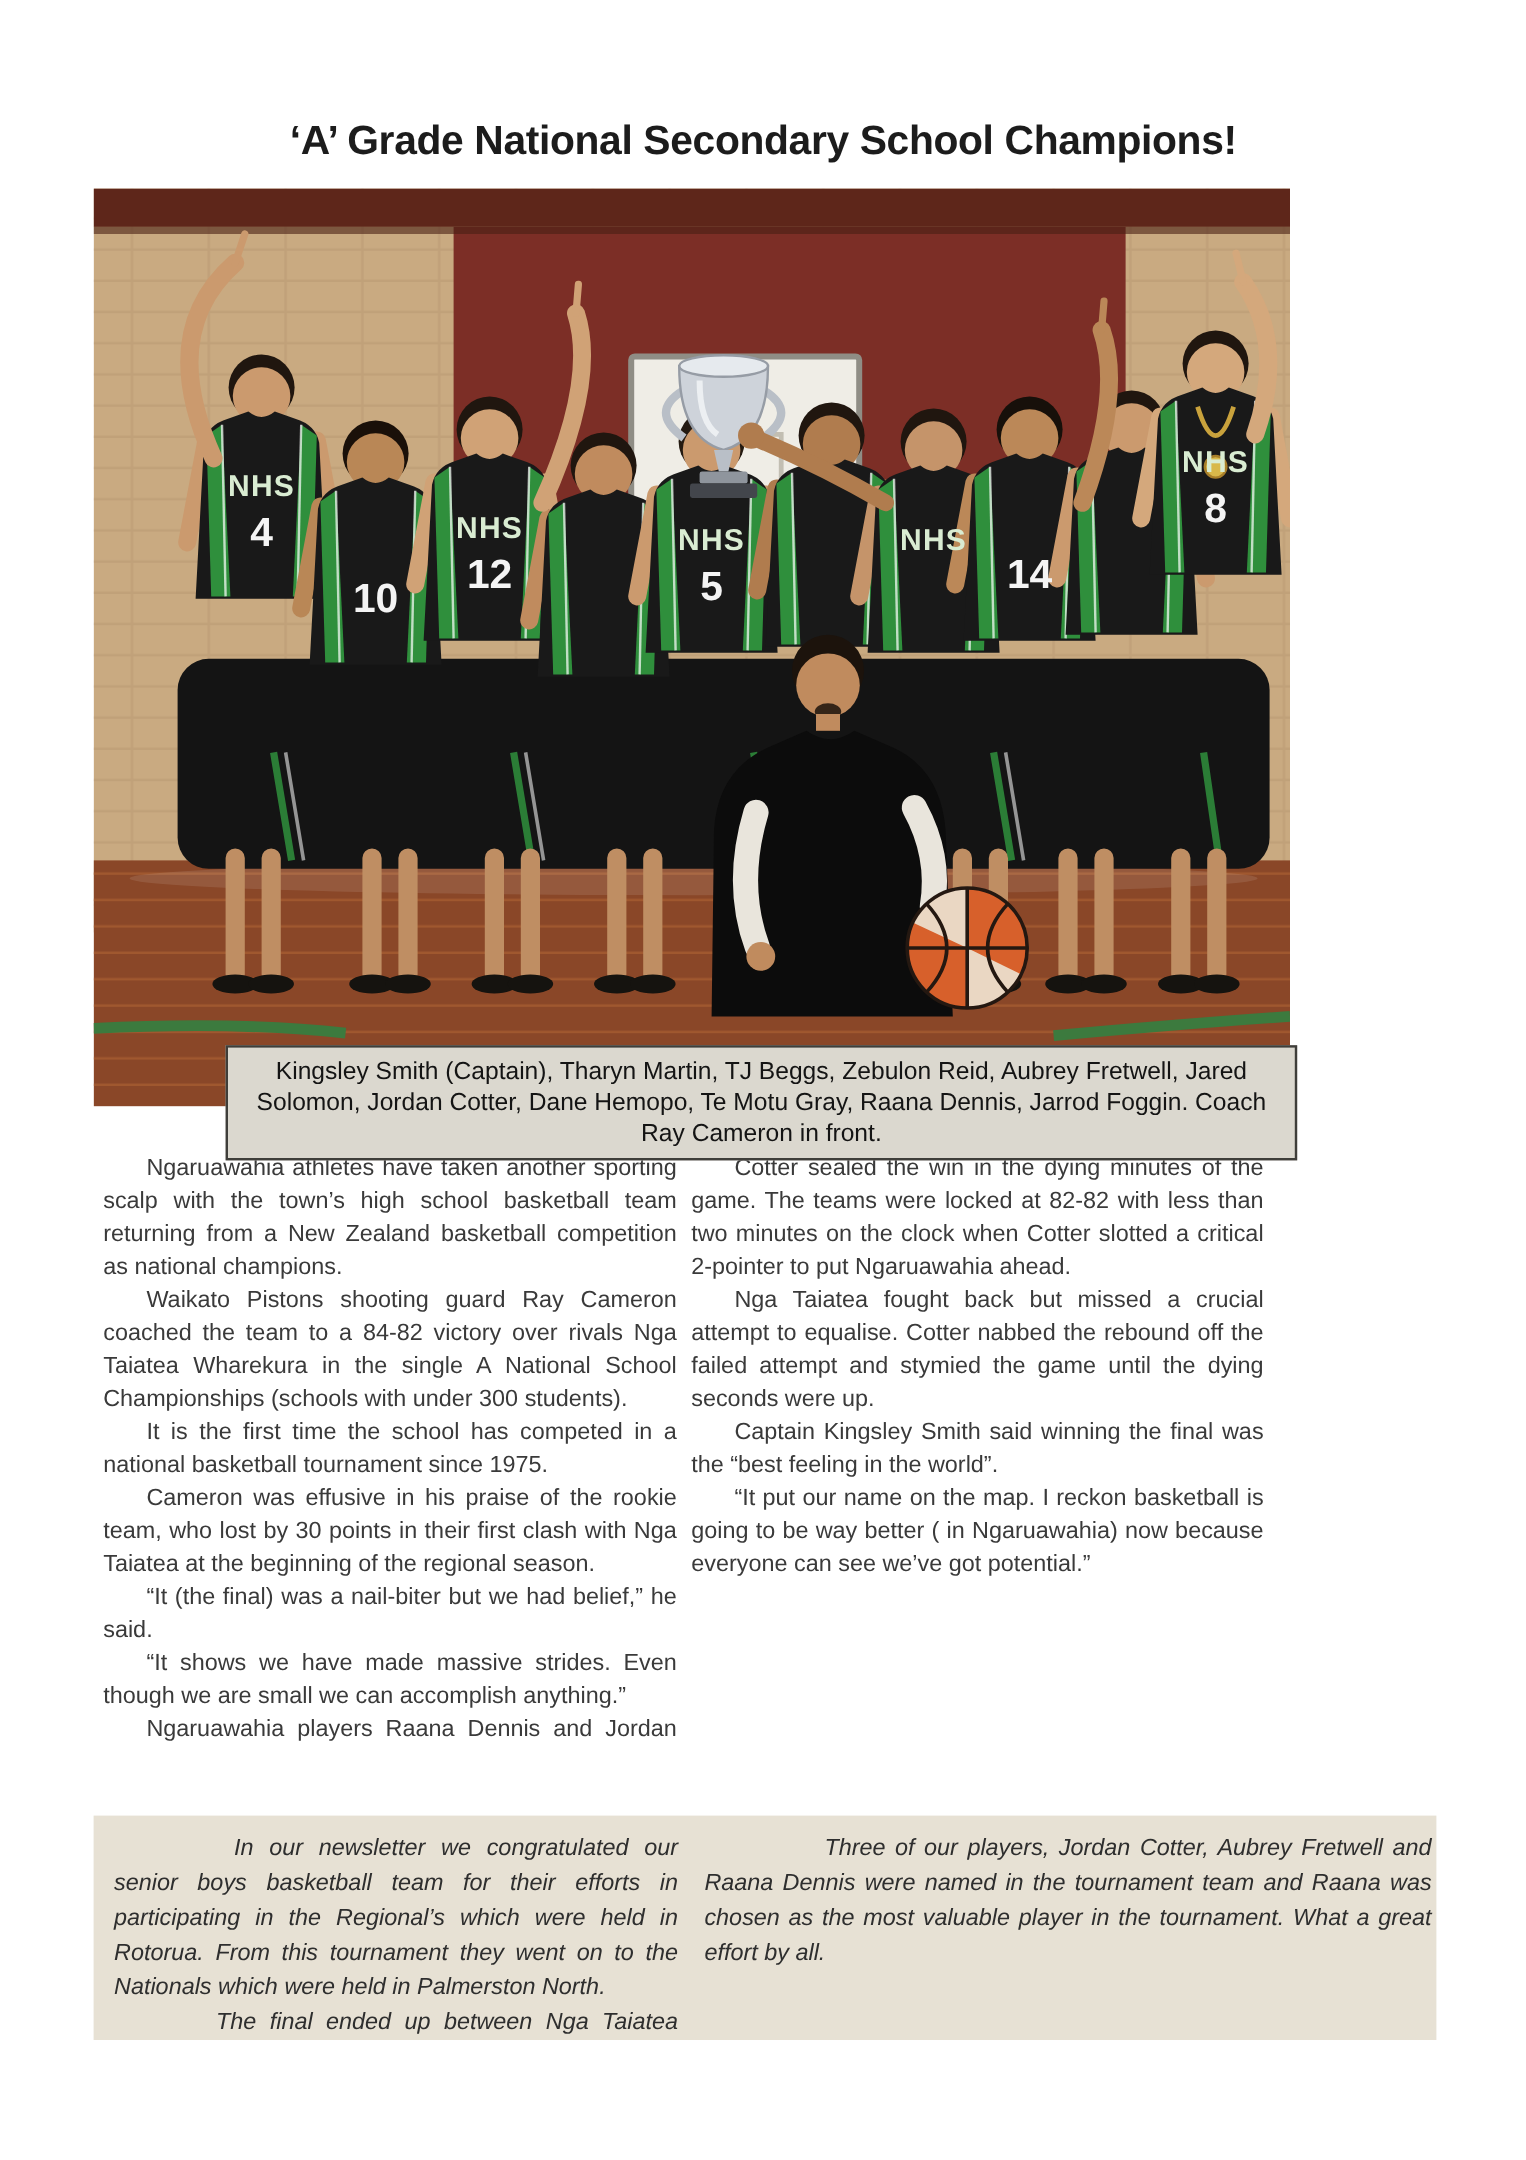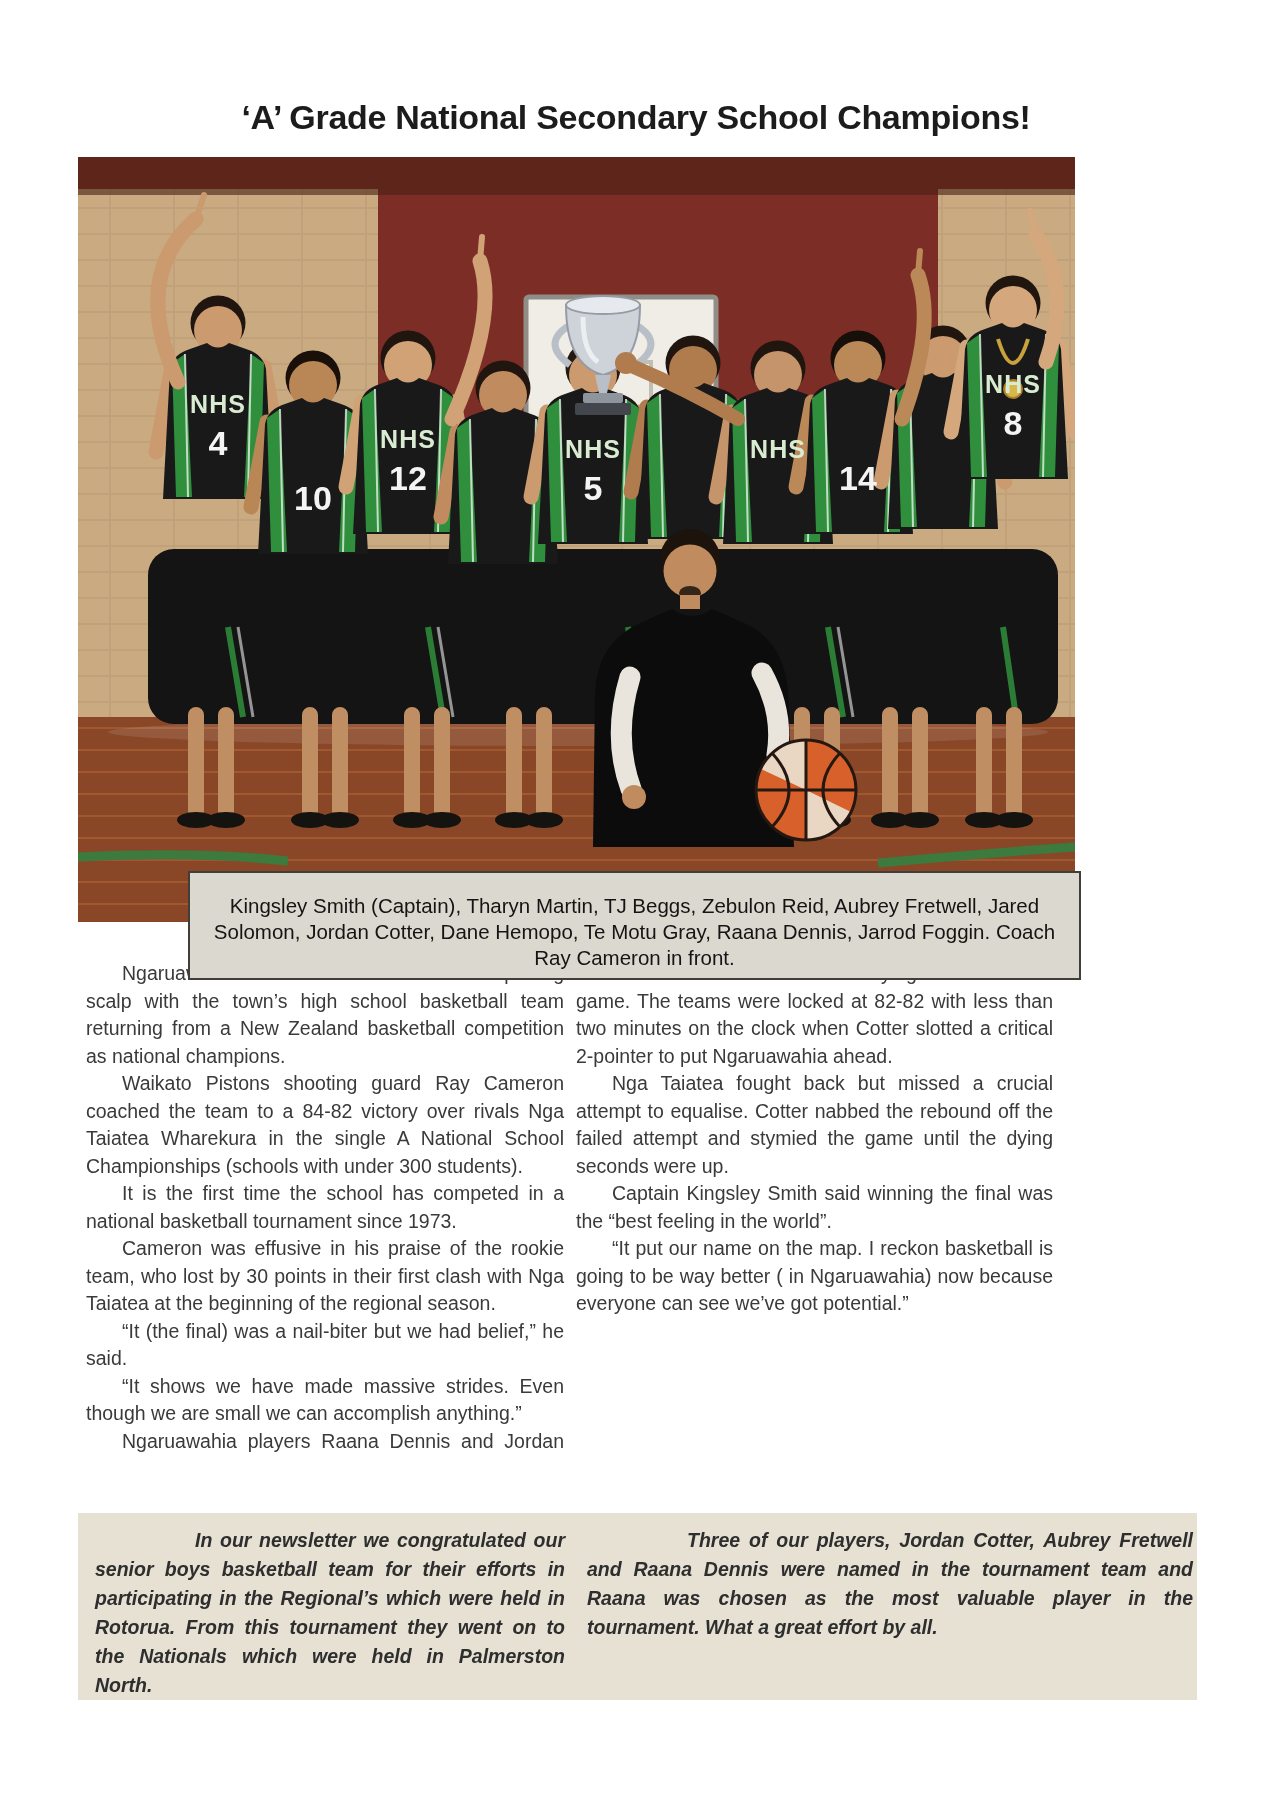--- a/index.html
+++ b/index.html
@@ -10,34 +10,34 @@
   .title{
     margin:96px 0 0 0;text-align:center;font-size:34px;font-weight:700;color:#1c1c1c;
     letter-spacing:-0.3px;line-height:42px;
   }
   .photo-wrap{
     position:relative;margin:19px 0 0 78px;width:1125px;height:765px;
   }
   .photo-wrap svg{display:block;}
   .caption-box{
     position:absolute;left:110px;top:714px;width:893px;box-sizing:border-box;
-    background:#dbd8cf;border:2px solid #3f3e3a;padding:20px 18px 7px 18px;
+    background:#dbd8cf;border:2px solid #3f3e3a;padding:7px 18px 7px 18px;
     font-size:20.5px;line-height:26px;color:#141414;text-align:center;
   }
   .article{
     display:flex;gap:12px;margin:38px 0 0 86px;width:967px;height:497px;overflow:hidden;
   }
   .col-left{width:478px;}
   .col-right{width:477px;}
   .article p{
     margin:0;font-size:19.5px;line-height:27.5px;text-align:justify;text-indent:36px;color:#3a3a3a;
   }
   .footer-box{
     position:absolute;left:78px;top:1513px;width:1119px;height:187px;box-sizing:border-box;
-    background:#e7e1d4;padding:13px 0 0 17px;display:flex;gap:22px;overflow:hidden;font-weight:bold;
+    background:#e7e1d4;padding:13px 0 0 17px;display:flex;gap:22px;overflow:hidden;
   }
   .fcol-left{width:470px;}
   .fcol-right{width:606px;}
   .footer-box p{
     margin:0;font-size:19.5px;line-height:29px;font-style:italic;text-align:justify;color:#2e2e2e;
   }
   .ind-lg{text-indent:100px;}
   .ind-md{text-indent:85px;}
   .ind-0{text-indent:0;}
   .jersey-label{font-weight:700;letter-spacing:1px;}
@@ -199,21 +199,21 @@
       </g>
     </svg>
 
     <div class="caption-box">Kingsley Smith (Captain), Tharyn Martin, TJ Beggs, Zebulon Reid, Aubrey Fretwell, Jared Solomon, Jordan Cotter, Dane Hemopo, Te Motu Gray, Raana Dennis, Jarrod Foggin. Coach Ray Cameron in front.</div>
   </div>
 
   <div class="article">
     <div class="col-left">
       <p>Ngaruawahia athletes have taken another sporting scalp with the town’s high school basketball team returning from a New Zealand basketball competition as national champions.</p>
       <p>Waikato Pistons shooting guard Ray Cameron coached the team to a 84-82 victory over rivals Nga Taiatea Wharekura in the single A National School Championships (schools with under 300 students).</p>
-      <p>It is the first time the school has competed in a national basketball tournament since 1973.</p>
+      <p>It is the first time the school has competed in a national basketball tournament since 1975.</p>
       <p>Cameron was effusive in his praise of the rookie team, who lost by 30 points in their first clash with Nga Taiatea at the beginning of the regional season.</p>
       <p>“It (the final) was a nail-biter but we had belief,” he said.</p>
       <p>“It shows we have made massive strides. Even though we are small we can accomplish anything.”</p>
       <p>Ngaruawahia players Raana Dennis and Jordan Cotter were standouts in the match scoring 37 and 23 points respectively.</p>
     </div>
     <div class="col-right">
       <p>Cotter sealed the win in the dying minutes of the game. The teams were locked at 82-82 with less than two minutes on the clock when Cotter slotted a critical 2-pointer to put Ngaruawahia ahead.</p>
       <p>Nga Taiatea fought back but missed a crucial attempt to equalise. Cotter nabbed the rebound off the failed attempt and stymied the game until the dying seconds were up.</p>
       <p>Captain Kingsley Smith said winning the final was the “best feeling in the world”.</p>
       <p>“It put our name on the map. I reckon basketball is going to be way better ( in Ngaruawahia) now because everyone can see we’ve got potential.”</p>

